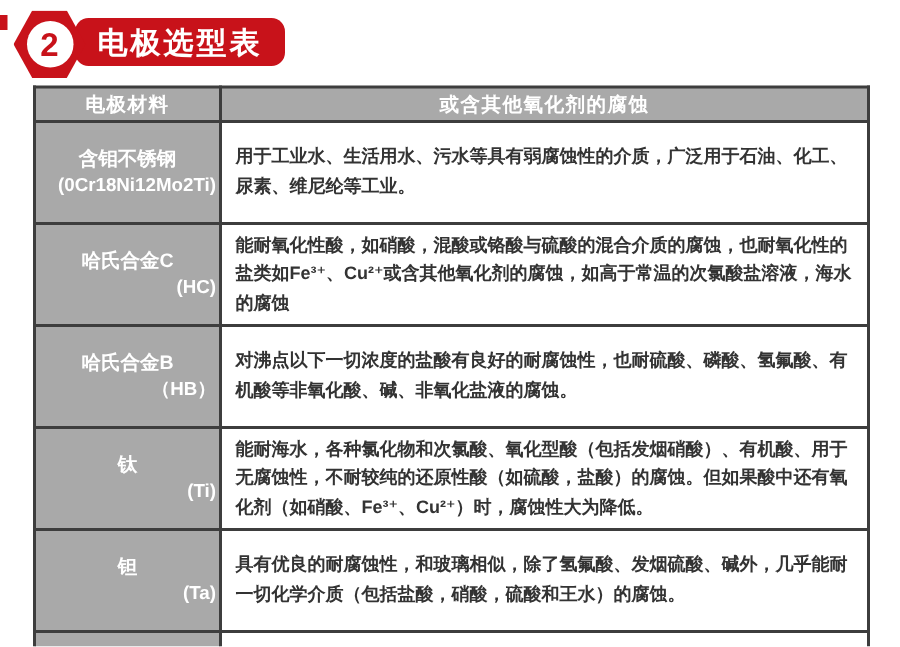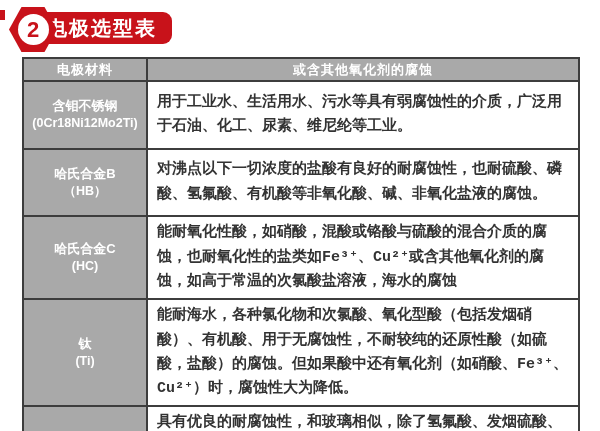--- a/index.html
+++ b/index.html
@@ -17,43 +17,43 @@
     background:#c8121a;
     clip-path:polygon(26% 0%, 74% 0%, 100% 50%, 74% 100%, 26% 100%, 0% 50%);
     display:flex; align-items:center; justify-content:center;
   }
   .hex-circle {
     width:31px; height:31px; background:#ffffff; border-radius:50%;
     display:flex; align-items:center; justify-content:center;
     color:#c8121a; font-weight:bold; font-size:22px; line-height:1;
   }
   .title-banner {
-    position:absolute; left:32px; top:12px; width:140px; height:32px; z-index:1;
+    position:absolute; left:50px; top:12px; width:140px; height:32px; z-index:1;
     background:#c8121a; border-radius:9px;
     display:flex; align-items:center; justify-content:center;
     color:#ffffff; font-weight:bold; font-size:20px; letter-spacing:2px;
   }
   
   .table-wrap { position:absolute; left:22px; top:57px; width:558px; }
   table.sel-table { width:100%; border-collapse:collapse; table-layout:fixed; }
   .sel-table th, .sel-table td { border:2px solid #3d3d3d; }
   .sel-table col.c-mat { width:124px; }
   .sel-table th {
     background:#a9a9a9; color:#ffffff; font-weight:bold; font-size:13px;
     height:23px; text-align:center; vertical-align:middle; letter-spacing:1px;
   }
   .mat-cell {
     background:#a9a9a9; color:#ffffff; font-weight:bold; font-size:13px;
     text-align:center; vertical-align:middle; line-height:1.4; padding:15px 2px;
   }
-  .mat-code { display:block; font-size:12.5px; }
+  .mat-code { display:block; font-size:12.5px;text-align:right; }
   .mat-code:empty { display:none; }
   .desc-cell {
-    background:#ffffff; color:#333333; font-weight:bold; font-size:15px;
-    text-align:left; vertical-align:middle; line-height:1.62; padding:4px 9px;font-family:Liberation Mono, monospace;
+    background:#ffffff; color:#333333; font-weight:bold; font-size:12px;
+    text-align:left; vertical-align:middle; line-height:1.62; padding:4px 9px;
   }
 </style>
 </head>
 <body>
 
 <div class="screen">
 
   <div class="edge-accent"></div>
   <div class="hex-badge">
     <div class="hex-circle">2</div>
@@ -77,31 +77,31 @@
       <tbody>
         <tr>
           <td class="mat-cell">
             <span class="mat-name">含钼不锈钢</span>
             <span class="mat-code">(0Cr18Ni12Mo2Ti)</span>
           </td>
           <td class="desc-cell">用于工业水、生活用水、污水等具有弱腐蚀性的介质，广泛用于石油、化工、尿素、维尼纶等工业。</td>
         </tr>
         <tr>
           <td class="mat-cell">
+            <span class="mat-name">哈氏合金C</span>
+            <span class="mat-code">(HC)</span>
+          </td>
+          <td class="desc-cell">能耐氧化性酸，如硝酸，混酸或铬酸与硫酸的混合介质的腐蚀，也耐氧化性的盐类如Fe³⁺、Cu²⁺或含其他氧化剂的腐蚀，如高于常温的次氯酸盐溶液，海水的腐蚀</td>
+        </tr>
+        <tr>
+          <td class="mat-cell">
             <span class="mat-name">哈氏合金B</span>
             <span class="mat-code">（HB）</span>
           </td>
           <td class="desc-cell">对沸点以下一切浓度的盐酸有良好的耐腐蚀性，也耐硫酸、磷酸、氢氟酸、有机酸等非氧化酸、碱、非氧化盐液的腐蚀。</td>
-        </tr>
-        <tr>
-          <td class="mat-cell">
-            <span class="mat-name">哈氏合金C</span>
-            <span class="mat-code">(HC)</span>
-          </td>
-          <td class="desc-cell">能耐氧化性酸，如硝酸，混酸或铬酸与硫酸的混合介质的腐蚀，也耐氧化性的盐类如Fe³⁺、Cu²⁺或含其他氧化剂的腐蚀，如高于常温的次氯酸盐溶液，海水的腐蚀</td>
         </tr>
         <tr>
           <td class="mat-cell">
             <span class="mat-name">钛</span>
             <span class="mat-code">(Ti)</span>
           </td>
           <td class="desc-cell">能耐海水，各种氯化物和次氯酸、氧化型酸（包括发烟硝酸）、有机酸、用于无腐蚀性，不耐较纯的还原性酸（如硫酸，盐酸）的腐蚀。但如果酸中还有氧化剂（如硝酸、Fe³⁺、Cu²⁺）时，腐蚀性大为降低。</td>
         </tr>
         <tr>
           <td class="mat-cell">

